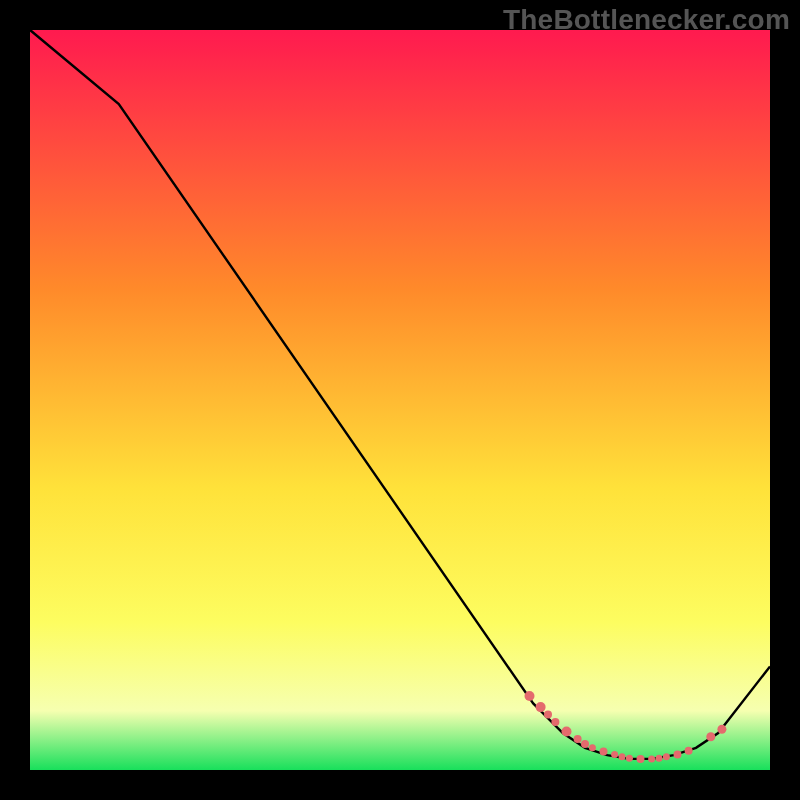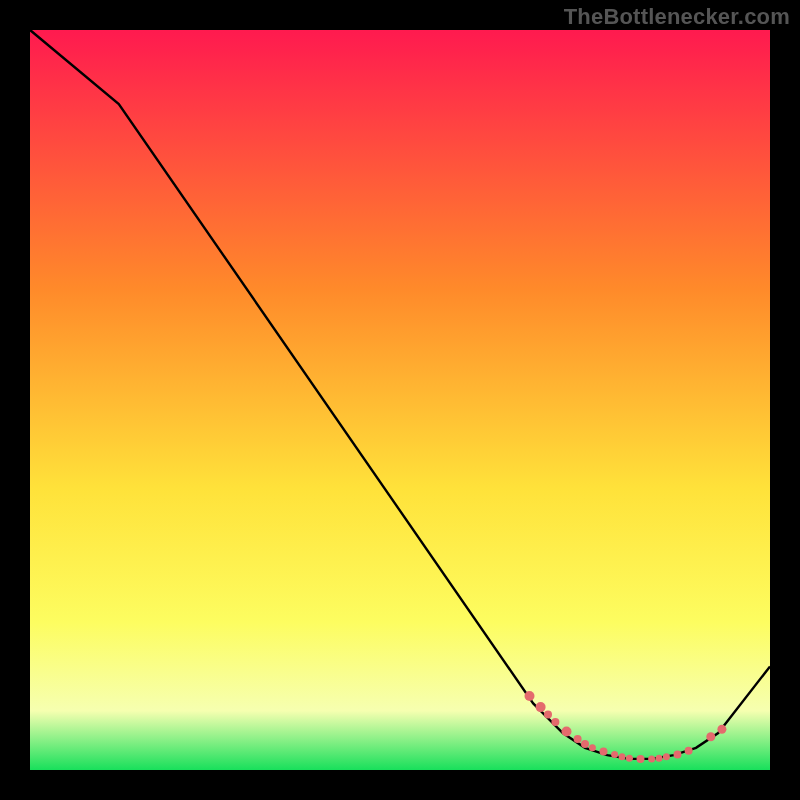--- a/index.html
+++ b/index.html
@@ -15,21 +15,21 @@
     position: relative;
     width: 800px;
     height: 800px;
     background: #000;
   }
   .attribution {
     position: absolute;
     top: 4px;
     right: 10px;
     color: #555;
-    font-size: 22px;
+    font-size: 28px;
     font-weight: bold;
     letter-spacing: 0.2px;
     z-index: 5;
   }
   svg.plot {
     position: absolute;
     top: 0;
     left: 0;
   }
 </style>

